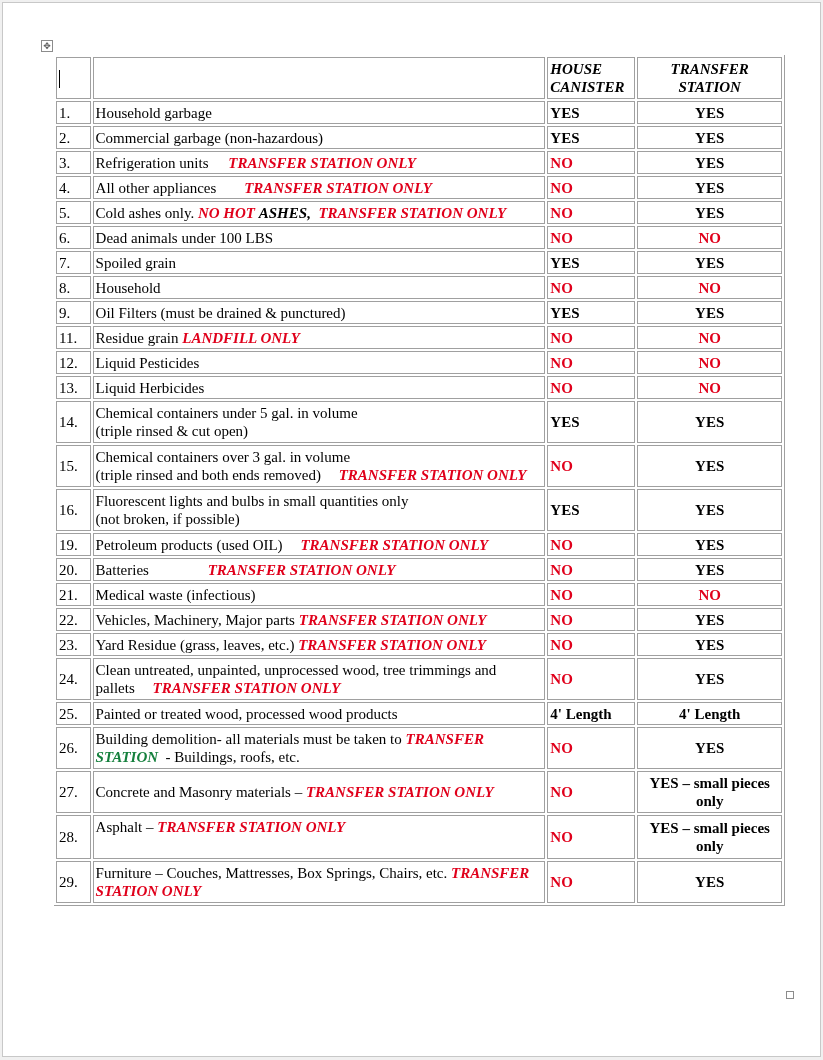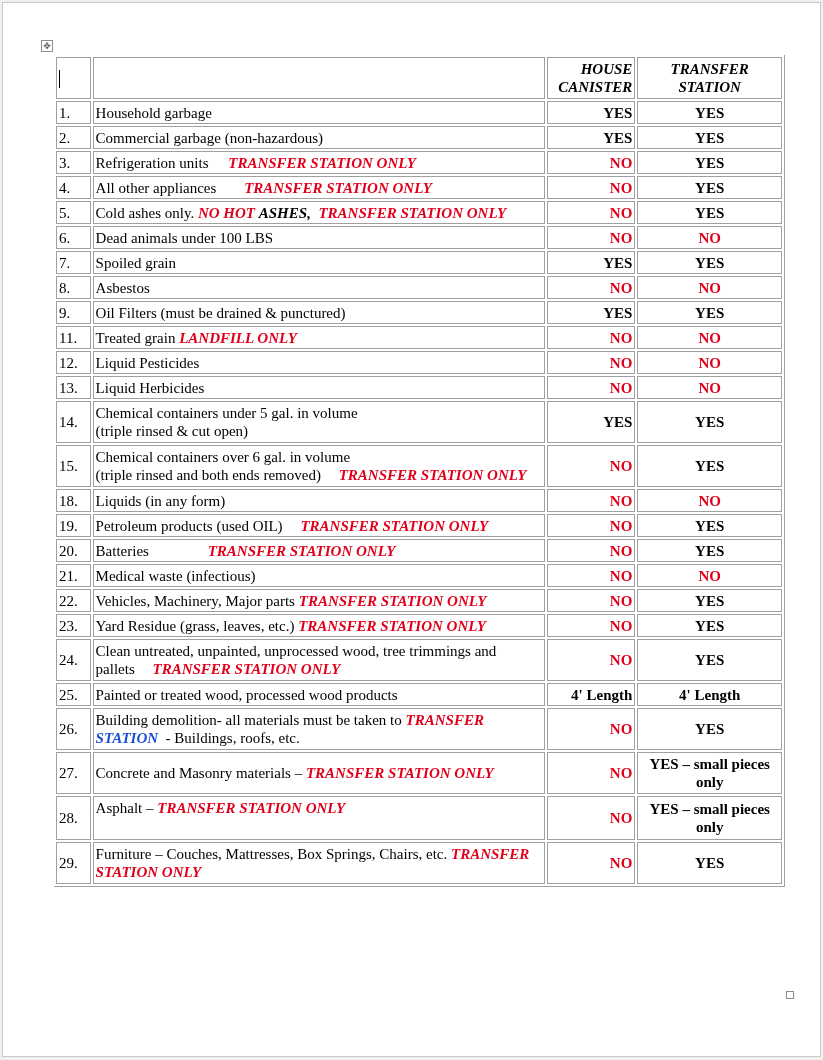--- a/index.html
+++ b/index.html
@@ -4,21 +4,21 @@
 <style>
   html, body { margin: 0; padding: 0; background: #f0f0f0; }
   body { width: 823px; height: 1060px; position: relative; overflow: hidden; font-family: "Liberation Serif", "DejaVu Serif", serif; }
   .page { position: absolute; left: 2px; top: 2px; width: 817px; height: 1053px; background: #ffffff; border: 1px solid #c8c8c8; }
   .move-handle { position: absolute; left: 38px; top: 37px; width: 10px; height: 10px; border: 1px solid #8c8c8c; background: #fff; font-size: 9px; line-height: 10px; text-align: center; color: #555; font-family: "DejaVu Sans", sans-serif; }
   .resize-handle { position: absolute; left: 783px; top: 988px; width: 6px; height: 6px; border: 1px solid #8c8c8c; background: #fff; }
   table.rules { position: absolute; left: 51px; top: 52px; border-collapse: separate; border-spacing: 2px; border: 1px solid #a0a0a0; border-left: none; border-top: none; width: 731px; }
   table.rules td { border: 1px solid #a0a0a0; padding: 0 2px; font-size: 15px; color: #000; vertical-align: middle; line-height: 18px; }
   td.num { width: 27px; }
   td.desc { width: 426px; }
-  td.col-house { width: 78px; text-align: right; font-weight: bold; }
+  td.col-house { width: 78px; text-align: left; font-weight: bold; }
   td.col-transfer { width: 132px; text-align: center; font-weight: bold; }
   tr.hdr td { height: 40px; }
   tr.hdr td.col-house, tr.hdr td.col-transfer { font-style: italic; line-height: 18px; }
   tr.r1 td { height: 21px; }
   tr.r2 td { height: 40px; }
   .red { color: #e0001b; font-weight: bold; font-style: italic; }
   .blk-bi { color: #000; font-weight: bold; font-style: italic; text-align: center; }
   .no { color: #e0001b; }
   .yes { color: #000; }
   .cursor { display: inline-block; width: 1px; height: 18px; background: #000; vertical-align: middle; }
@@ -79,33 +79,33 @@
           <td class="col-transfer no" style="color: rgb(224, 0, 27);">NO</td>
         </tr>
         <tr class="r1">
           <td class="num">7.</td>
           <td class="desc"><span>Spoiled grain</span></td>
           <td class="col-house yes">YES</td>
           <td class="col-transfer yes">YES</td>
         </tr>
         <tr class="r1">
           <td class="num">8.</td>
-          <td class="desc"><span>Asbestos</span></td>
+          <td class="desc"><span>Household</span></td>
           <td class="col-house no" style="color: rgb(224, 0, 27);">NO</td>
           <td class="col-transfer no" style="color: rgb(224, 0, 27);">NO</td>
         </tr>
         <tr class="r1">
           <td class="num">9.</td>
           <td class="desc"><span>Oil Filters (must be drained &amp; punctured)</span></td>
           <td class="col-house yes">YES</td>
           <td class="col-transfer yes">YES</td>
         </tr>
         <tr class="r1">
           <td class="num">11.</td>
-          <td class="desc"><span>Treated grain</span><span class=""> </span><span class="red" style="color: rgb(224, 0, 27);">LANDFILL ONLY</span></td>
+          <td class="desc"><span>Residue grain</span><span class=""> </span><span class="red" style="color: rgb(224, 0, 27);">LANDFILL ONLY</span></td>
           <td class="col-house no" style="color: rgb(224, 0, 27);">NO</td>
           <td class="col-transfer no" style="color: rgb(224, 0, 27);">NO</td>
         </tr>
         <tr class="r1">
           <td class="num">12.</td>
           <td class="desc"><span>Liquid Pesticides</span></td>
           <td class="col-house no" style="color: rgb(224, 0, 27);">NO</td>
           <td class="col-transfer no" style="color: rgb(224, 0, 27);">NO</td>
         </tr>
         <tr class="r1">
@@ -115,29 +115,29 @@
           <td class="col-transfer no" style="color: rgb(224, 0, 27);">NO</td>
         </tr>
         <tr class="r2">
           <td class="num">14.</td>
           <td class="desc"><span>Chemical containers under 5 gal. in volume</span><br><span>(triple rinsed &amp; cut open)</span></td>
           <td class="col-house yes">YES</td>
           <td class="col-transfer yes">YES</td>
         </tr>
         <tr class="r2">
           <td class="num">15.</td>
-          <td class="desc"><span>Chemical containers over 6 gal. in volume</span><br><span>(triple rinsed and both ends removed)</span><span class="gap5"></span> <span class="red" style="color: rgb(224, 0, 27);">TRANSFER STATION ONLY</span></td>
-          <td class="col-house no" style="color: rgb(224, 0, 27);">NO</td>
-          <td class="col-transfer yes">YES</td>
-        </tr>
-        <tr class="r1">
-          <td class="num">18.</td>
-          <td class="desc"><span>Liquids (in any form)</span></td>
-          <td class="col-house no" style="color: rgb(224, 0, 27);">NO</td>
-          <td class="col-transfer no" style="color: rgb(224, 0, 27);">NO</td>
+          <td class="desc"><span>Chemical containers over 3 gal. in volume</span><br><span>(triple rinsed and both ends removed)</span><span class="gap5"></span> <span class="red" style="color: rgb(224, 0, 27);">TRANSFER STATION ONLY</span></td>
+          <td class="col-house no" style="color: rgb(224, 0, 27);">NO</td>
+          <td class="col-transfer yes">YES</td>
+        </tr>
+        <tr class="r2">
+          <td class="num">16.</td>
+          <td class="desc"><span>Fluorescent lights and bulbs in small quantities only</span><br><span>(not broken, if possible)</span></td>
+          <td class="col-house yes">YES</td>
+          <td class="col-transfer yes">YES</td>
         </tr>
         <tr class="r1">
           <td class="num">19.</td>
           <td class="desc"><span>Petroleum products (used OIL)</span><span class="gap5"></span> <span class="red" style="color: rgb(224, 0, 27);">TRANSFER STATION ONLY</span></td>
           <td class="col-house no" style="color: rgb(224, 0, 27);">NO</td>
           <td class="col-transfer yes">YES</td>
         </tr>
         <tr class="r1">
           <td class="num">20.</td>
           <td class="desc"><span>Batteries</span><span class="gap3"></span> <span class="red" style="color: rgb(224, 0, 27);">TRANSFER STATION ONLY</span></td>
@@ -169,21 +169,21 @@
           <td class="col-transfer yes">YES</td>
         </tr>
         <tr class="r1">
           <td class="num">25.</td>
           <td class="desc"><span>Painted or treated wood, processed wood products</span></td>
           <td class="col-house yes">4' Length</td>
           <td class="col-transfer yes">4' Length</td>
         </tr>
         <tr class="r2">
           <td class="num">26.</td>
-          <td class="desc"><span>Building demolition- all materials must be taken to</span> <span class="red" style="color: rgb(224, 0, 27);">TRANSFER</span><br><span class="red" style="color: #1d4ed8;">STATION</span>&nbsp; <span>-  Buildings, roofs, etc.</span></td>
+          <td class="desc"><span>Building demolition- all materials must be taken to</span> <span class="red" style="color: rgb(224, 0, 27);">TRANSFER</span><br><span class="red" style="color: #15803d;">STATION</span>&nbsp; <span>-  Buildings, roofs, etc.</span></td>
           <td class="col-house no" style="color: rgb(224, 0, 27);">NO</td>
           <td class="col-transfer yes">YES</td>
         </tr>
         <tr class="r2">
           <td class="num">27.</td>
           <td class="desc"><span>Concrete and Masonry materials –</span><span class=""> </span><span class="red" style="color: rgb(224, 0, 27);">TRANSFER STATION ONLY</span></td>
           <td class="col-house no" style="color: rgb(224, 0, 27);">NO</td>
           <td class="col-transfer yes">YES – small pieces only</td>
         </tr>
         <tr class="r2">

